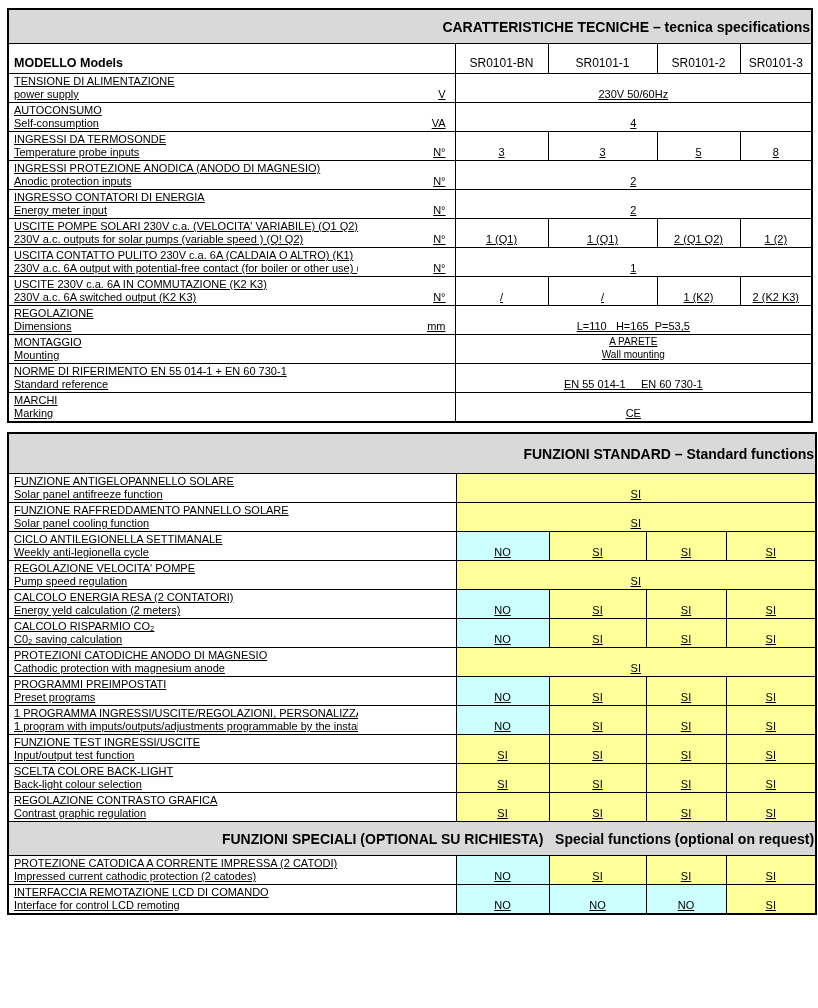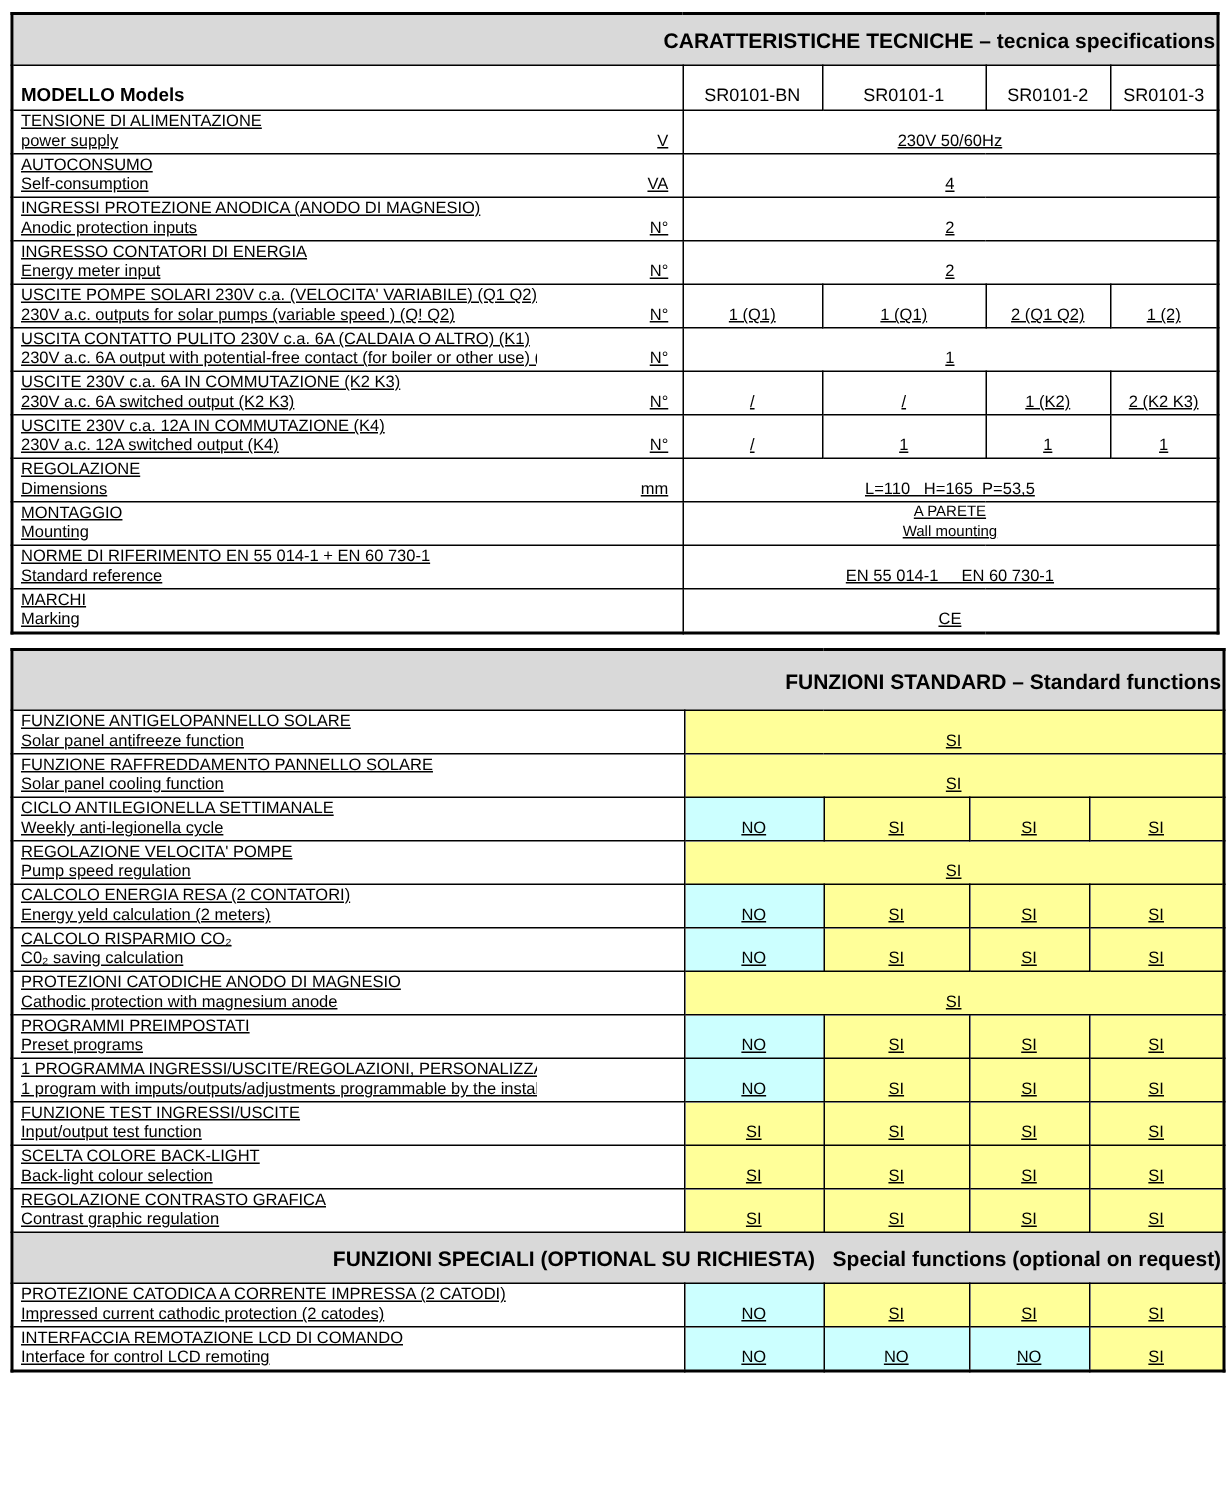--- a/index.html
+++ b/index.html
@@ -67,20 +67,31 @@
         <tr class="data-row">
           <td class="label-cell">
             <div>AUTOCONSUMO</div>
             <div>Self-consumption</div>
           </td>
           <td class="unit-cell">VA</td>
           <td class="val" colspan="4">4</td>
         </tr>
         <tr class="data-row">
           <td class="label-cell">
+            <div>INGRESSI DA TERMOSONDE</div>
+            <div>Temperature probe inputs</div>
+          </td>
+          <td class="unit-cell">N°</td>
+          <td class="val">3</td>
+          <td class="val">3</td>
+          <td class="val">5</td>
+          <td class="val">8</td>
+        </tr>
+        <tr class="data-row">
+          <td class="label-cell">
             <div>INGRESSI PROTEZIONE ANODICA (ANODO DI MAGNESIO)</div>
             <div>Anodic protection inputs</div>
           </td>
           <td class="unit-cell">N°</td>
           <td class="val" colspan="4">2</td>
         </tr>
         <tr class="data-row">
           <td class="label-cell">
             <div>INGRESSO CONTATORI DI ENERGIA</div>
             <div>Energy meter input</div>
@@ -110,31 +121,20 @@
         <tr class="data-row">
           <td class="label-cell">
             <div>USCITE 230V c.a. 6A IN COMMUTAZIONE (K2 K3)</div>
             <div>230V a.c. 6A switched output (K2 K3)</div>
           </td>
           <td class="unit-cell">N°</td>
           <td class="val">/</td>
           <td class="val">/</td>
           <td class="val">1 (K2)</td>
           <td class="val">2 (K2 K3)</td>
-        </tr>
-        <tr class="data-row">
-          <td class="label-cell">
-            <div>USCITE 230V c.a. 12A IN COMMUTAZIONE (K4)</div>
-            <div>230V a.c. 12A switched output (K4)</div>
-          </td>
-          <td class="unit-cell">N°</td>
-          <td class="val">/</td>
-          <td class="val">1</td>
-          <td class="val">1</td>
-          <td class="val">1</td>
         </tr>
         <tr class="data-row">
           <td class="label-cell">
             <div>REGOLAZIONE</div>
             <div>Dimensions</div>
           </td>
           <td class="unit-cell">mm</td>
           <td class="val" colspan="4">L=110   H=165  P=53,5</td>
         </tr>
         <tr class="data-row">

